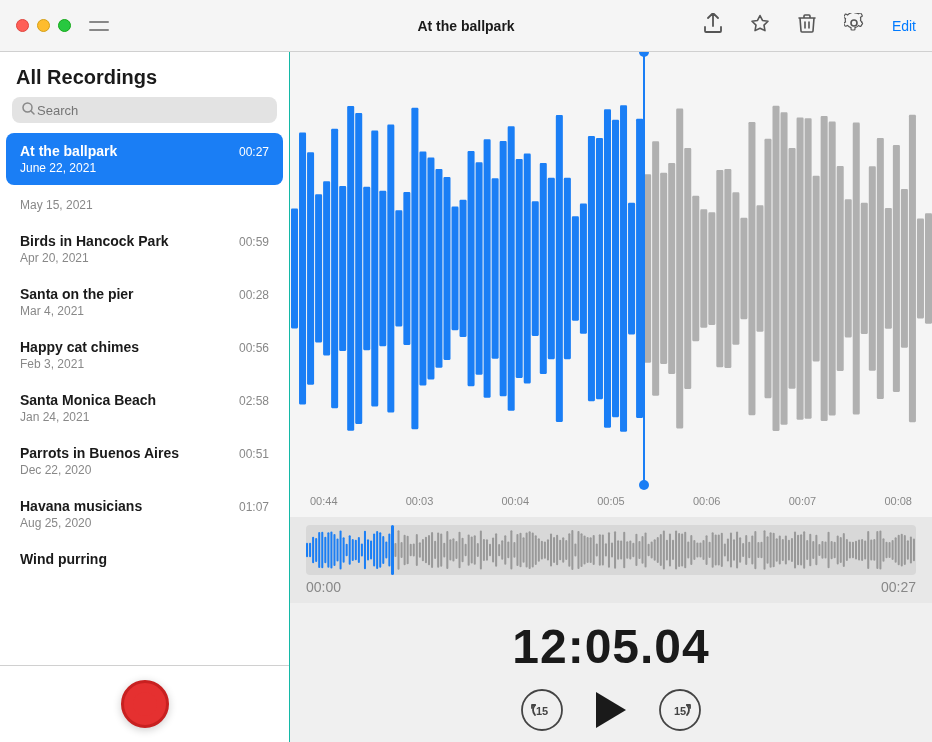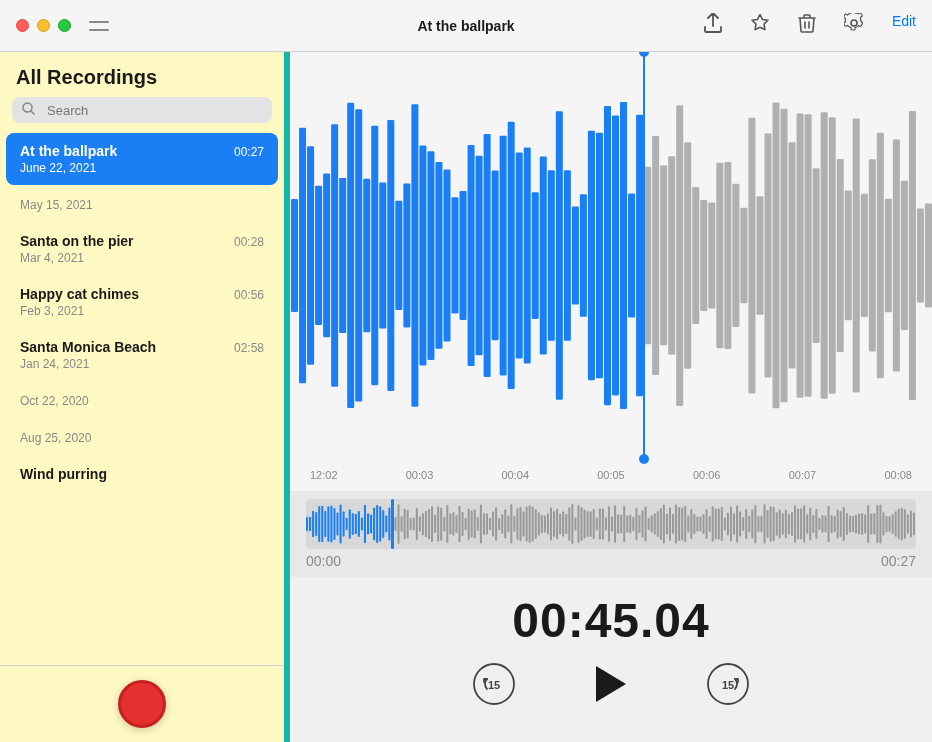--- a/index.html
+++ b/index.html
@@ -60,21 +60,21 @@
     .title-bar-center {
       position: absolute;
       left: 50%;
       transform: translateX(-50%);
       font-size: 14px;
       font-weight: 600;
       color: #1a1a1a;
     }
     .title-bar-right {
       display: flex;
-      align-items: flex-start;
+      align-items: center;
       gap: 28px;
     }
     .toolbar-icon {
       font-size: 18px;
       color: #555;
       cursor: pointer;
     }
     .toolbar-edit {
       font-size: 14px;
       color: #007aff;
@@ -86,40 +86,40 @@
     .main-content {
       display: flex;
       flex: 1;
       overflow: hidden;
     }
 
     
     .sidebar {
       width: 290px;
       min-width: 290px;
-      background: #fef9c3;
-      border-right: 6px solid #14b8a6;
+      background: #ffffff;
+      border-right: 1px solid #14b8a6;
       display: flex;
       flex-direction: column;
       overflow: hidden;
     }
     .sidebar-header {
       padding: 14px 16px 8px;
       font-size: 20px;
       font-weight: 700;
       color: #1a1a1a;
     }
     .search-bar {
       margin: 0 12px 10px;
       background: #e3e3e3;
       border-radius: 8px;
       display: flex;
       align-items: center;
       padding: 5px 10px;
-      gap: 12px;
+      gap: 2px;
     }
     .search-icon {
       font-size: 13px;
       color: #888;
     }
     .search-input {
       border: none;
       background: transparent;
       font-size: 13px;
       color: #333;
@@ -265,22 +265,22 @@
       letter-spacing: 1px;
       padding: 16px 0 12px;
       font-variant-numeric: tabular-nums;
     }
 
     
     .playback-controls {
       display: flex;
       justify-content: center;
       align-items: center;
-      gap: 72px;
-      padding: 0 0 34px;
+      gap: 24px;
+      padding: 0 0 8px;
     }
     .ctrl-btn {
       cursor: pointer;
       display: flex;
       flex-direction: column;
       align-items: center;
       justify-content: center;
     }
     .skip-btn {
       width: 42px;
@@ -394,43 +394,58 @@
       <span class="recording-title">At the ballpark</span>
       <span class="recording-duration">00:27</span>
     </div>
     <div class="recording-date">June 22, 2021</div>
   </div>
         <div class="recording-item">
     <div class="recording-date">May 15, 2021</div>
   </div>
         <div class="recording-item">
     <div class="recording-item-top">
+      <span class="recording-title">Birds in Hancock Park</span>
+      <span class="recording-duration">00:59</span>
+    </div>
+    <div class="recording-date">Apr 20, 2021</div>
+  </div>
+        <div class="recording-item">
+    <div class="recording-item-top">
       <span class="recording-title">Santa on the pier</span>
       <span class="recording-duration">00:28</span>
     </div>
     <div class="recording-date">Mar 4, 2021</div>
   </div>
         <div class="recording-item">
     <div class="recording-item-top">
       <span class="recording-title">Happy cat chimes</span>
       <span class="recording-duration">00:56</span>
     </div>
     <div class="recording-date">Feb 3, 2021</div>
   </div>
         <div class="recording-item">
     <div class="recording-item-top">
       <span class="recording-title">Santa Monica Beach</span>
       <span class="recording-duration">02:58</span>
     </div>
     <div class="recording-date">Jan 24, 2021</div>
   </div>
         <div class="recording-item">
-    <div class="recording-date">Oct 22, 2020</div>
+    <div class="recording-item-top">
+      <span class="recording-title">Parrots in Buenos Aires</span>
+      <span class="recording-duration">00:51</span>
+    </div>
+    <div class="recording-date">Dec 22, 2020</div>
   </div>
         <div class="recording-item">
+    <div class="recording-item-top">
+      <span class="recording-title">Havana musicians</span>
+      <span class="recording-duration">01:07</span>
+    </div>
     <div class="recording-date">Aug 25, 2020</div>
   </div>
         <div class="recording-item">
     <div class="recording-item-top">
       <span class="recording-title">Wind purring</span>
       <span class="recording-duration"></span>
     </div>
 
   </div>
       </div>
@@ -528,21 +543,21 @@
             <rect x="633.0" y="108.0" width="7" height="74.0" fill="#b0b0b0" rx="1"></rect>
           </svg>
         
         <div class="playhead-line" id="playhead" style="left:55%; height:100%;">
           <div class="playhead-top-circle"></div>
           <div class="playhead-bottom-circle"></div>
         </div>
       </div>
       <div class="time-axis">
         <div class="time-labels" id="time-labels">
-            <span class="time-label">12:02</span>
+            <span class="time-label">00:44</span>
             <span class="time-label">00:03</span>
             <span class="time-label">00:04</span>
             <span class="time-label">00:05</span>
             <span class="time-label">00:06</span>
             <span class="time-label">00:07</span>
             <span class="time-label">00:08</span>
           </div>
       </div>
     </div>
 
@@ -751,21 +766,21 @@
             <rect x="597.0" y="13.6" width="2" height="22.7" fill="#999" rx="1"></rect>
           </svg>
         <div class="scrubber-playhead"></div>
       </div>
       <div class="scrubber-labels">
         <span class="scrubber-label">00:00</span>
         <span class="scrubber-label">00:27</span>
       </div>
     </div>
 
-    <div class="playback-time">00:45.04</div>
+    <div class="playback-time">12:05.04</div>
 
     <div class="playback-controls">
       <div class="ctrl-btn skip-btn">
         <svg width="42" height="42" viewBox="0 0 42 42" fill="none">
           <circle cx="21" cy="21" r="20" stroke="#444" stroke-width="1.8"></circle>
           <text x="21" y="26" text-anchor="middle" font-size="11" font-weight="700" fill="#444" font-family="-apple-system,sans-serif">15</text>
           <path d="M14 16 Q10 21 14 26" stroke="#444" stroke-width="1.8" fill="none" stroke-linecap="round"></path>
           <path d="M14 16l-3 0 0 3" stroke="#444" stroke-width="1.8" fill="none" stroke-linecap="round" stroke-linejoin="round"></path>
         </svg>
       </div>

